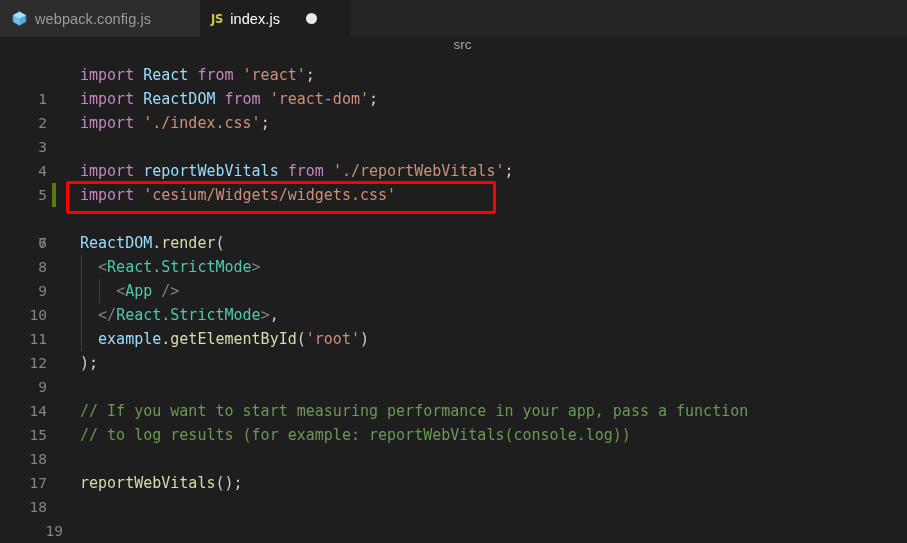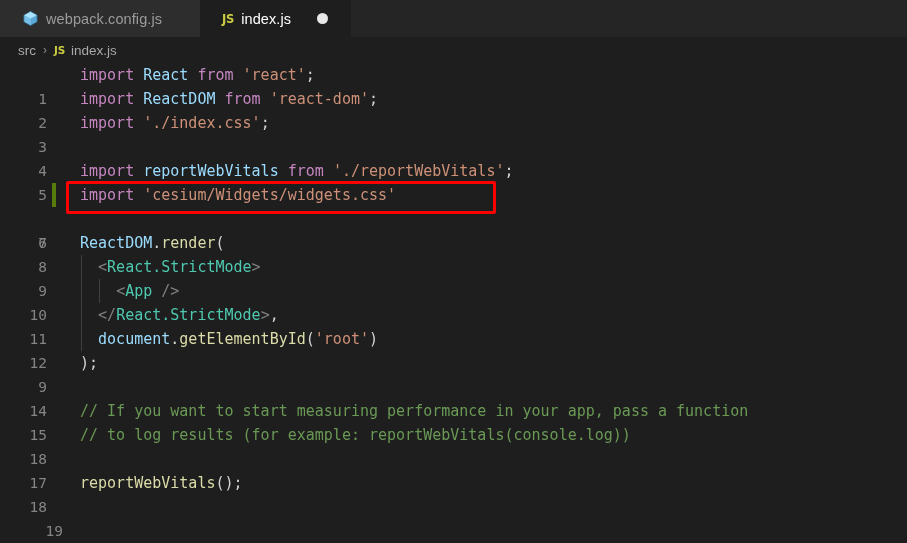--- a/index.html
+++ b/index.html
@@ -18,21 +18,21 @@
   .tabbar {
     height: 37px;
     background: #252526;
     display: flex;
     align-items: stretch;
     position: relative;
   }
   .tab {
     display: flex;
     align-items: center;
-    padding: 0 14px 0 22px;
+    padding: 0 14px 0 11px;
     gap: 7px;
     font-family: "Liberation Sans", sans-serif;
     font-size: 14.5px;
     height: 37px;
     box-sizing: border-box;
     position: relative;
     white-space: nowrap;
   }
   .tab.inactive {
     background: #2d2d2d;
@@ -76,20 +76,21 @@
   .breadcrumb {
     height: 26px;
     background: #1e1e1e;
     display: flex;
     align-items: center;
     padding-left: 18px;
     gap: 6px;
     font-family: "Liberation Sans", sans-serif;
     font-size: 13.5px;
     color: #a9a9a9;
+    flex-direction: column;
   }
   .crumb-sep {
     color: #8c8c8c;
     font-size: 12px;
     margin: 0 1px;
   }
   .crumb-js {
     font-family: "DejaVu Sans", sans-serif;
     font-size: 10.5px;
     font-weight: bold;
@@ -265,21 +266,21 @@
 
   <div class="code-line" style="top:240px;position:absolute;left:0;right:0;">
     <span class="lineno">11</span>
     <span class="indent-guide" style="left:81px;"></span>
     <span class="codetext">  <span class="t-tag">&lt;/</span><span class="t-cls">React.StrictMode</span><span class="t-tag">&gt;</span><span class="t-punc">,</span></span>
   </div>
 
   <div class="code-line" style="top:264px;position:absolute;left:0;right:0;">
     <span class="lineno">12</span>
     <span class="indent-guide" style="left:81px;"></span>
-    <span class="codetext">  <span class="t-var">document</span><span class="t-punc">.</span><span class="t-fn">getElementById</span><span class="t-punc">(</span><span class="t-str">'root'</span><span class="t-punc">)</span></span>
+    <span class="codetext">  <span class="t-var">example</span><span class="t-punc">.</span><span class="t-fn">getElementById</span><span class="t-punc">(</span><span class="t-str">'root'</span><span class="t-punc">)</span></span>
   </div>
 
   <div class="code-line" style="top:288px;position:absolute;left:0;right:0;">
     <span class="lineno">9</span>
     <span class="codetext"><span class="t-punc">);</span></span>
   </div>
 
   <div class="code-line" style="top:312px;position:absolute;left:0;right:9px;">
     <span class="lineno">14</span>
     <span class="codetext"></span>

